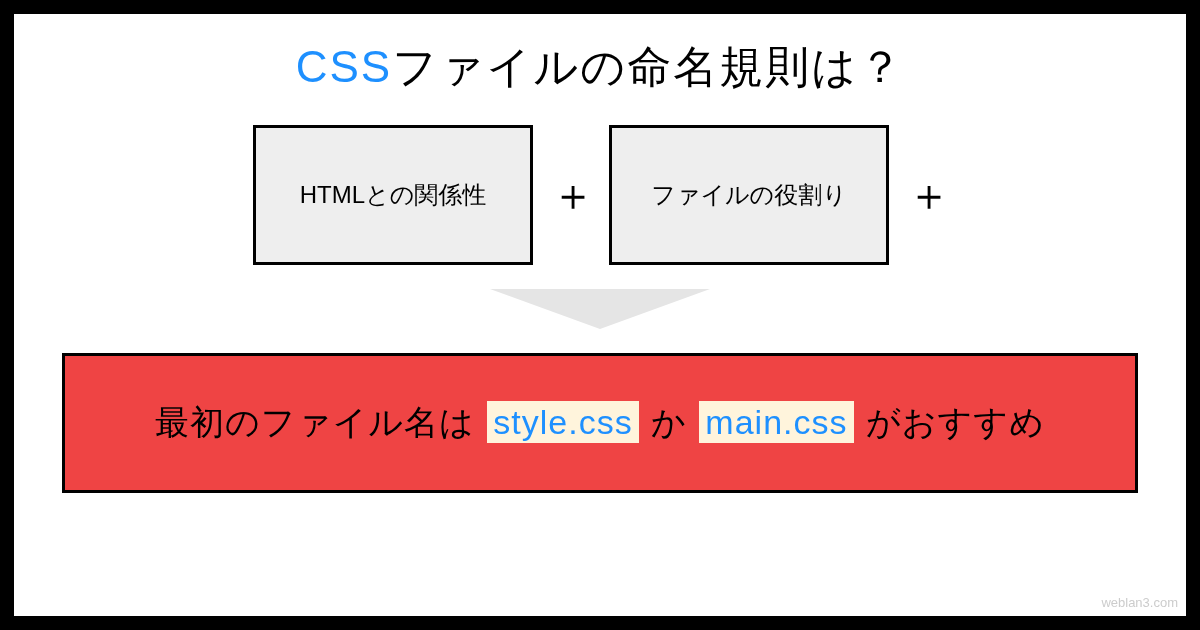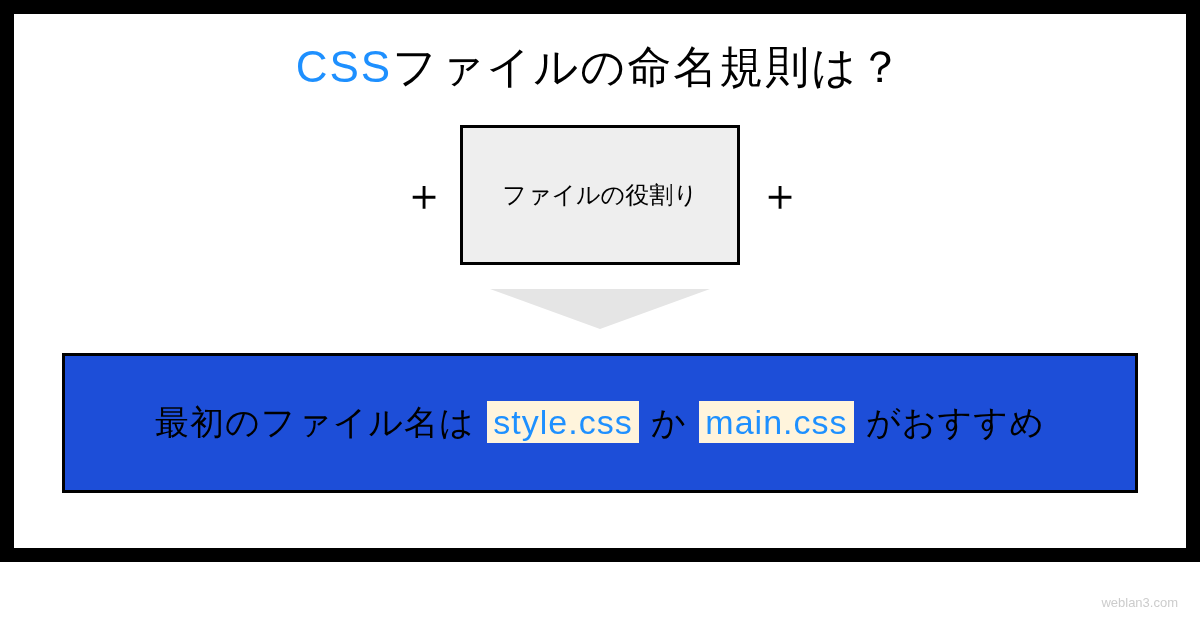--- a/index.html
+++ b/index.html
@@ -9,21 +9,21 @@
     }
     body {
       width: 1200px;
       height: 630px;
       font-family: "Hiragino Sans", "Hiragino Kaku Gothic ProN", "Yu Gothic", "Meiryo", sans-serif;
       background: #fff;
       position: relative;
     }
     .outer-frame {
       width: 1200px;
-      height: 562px;
+      height: 630px;
       border: 14px solid #000;
       padding: 24px 48px 32px 48px;
       display: flex;
       flex-direction: column;
       align-items: center;
     }
     .title {
       font-size: 44px;
       font-weight: 400;
       letter-spacing: 2px;
@@ -62,21 +62,21 @@
       width: 0;
       height: 0;
       border-left: 110px solid transparent;
       border-right: 110px solid transparent;
       border-top: 40px solid #e5e5e5;
       margin: 14px 0 24px 0;
     }
     .result-box {
       width: 100%;
       border: 3px solid #000;
-      background: #1d4ed8;
+      background: #ef4444;
       padding: 44px 20px;
       display: flex;
       align-items: center;
       justify-content: center;
       font-size: 34px;
       letter-spacing: 1px;
       text-align: center;
     }
     .file-highlight {
       color: #1e90ff;
@@ -96,20 +96,21 @@
 </head>
 <body>
 
 <div class="outer-frame">
 
   <h1 class="title">
     <span class="title-highlight">CSS</span><span>ファイルの命名規則は？</span>
   </h1>
 
   <div class="boxes-row">
+    <div class="factor-box">HTMLとの関係性</div>
     <div class="plus-sign">＋</div>
     <div class="factor-box">ファイルの役割り</div>
     <div class="plus-sign">＋</div>
   </div>
 
   <div class="arrow-down"></div>
 
   <div class="result-box">
     <span>
       <span>最初のファイル名は</span>

